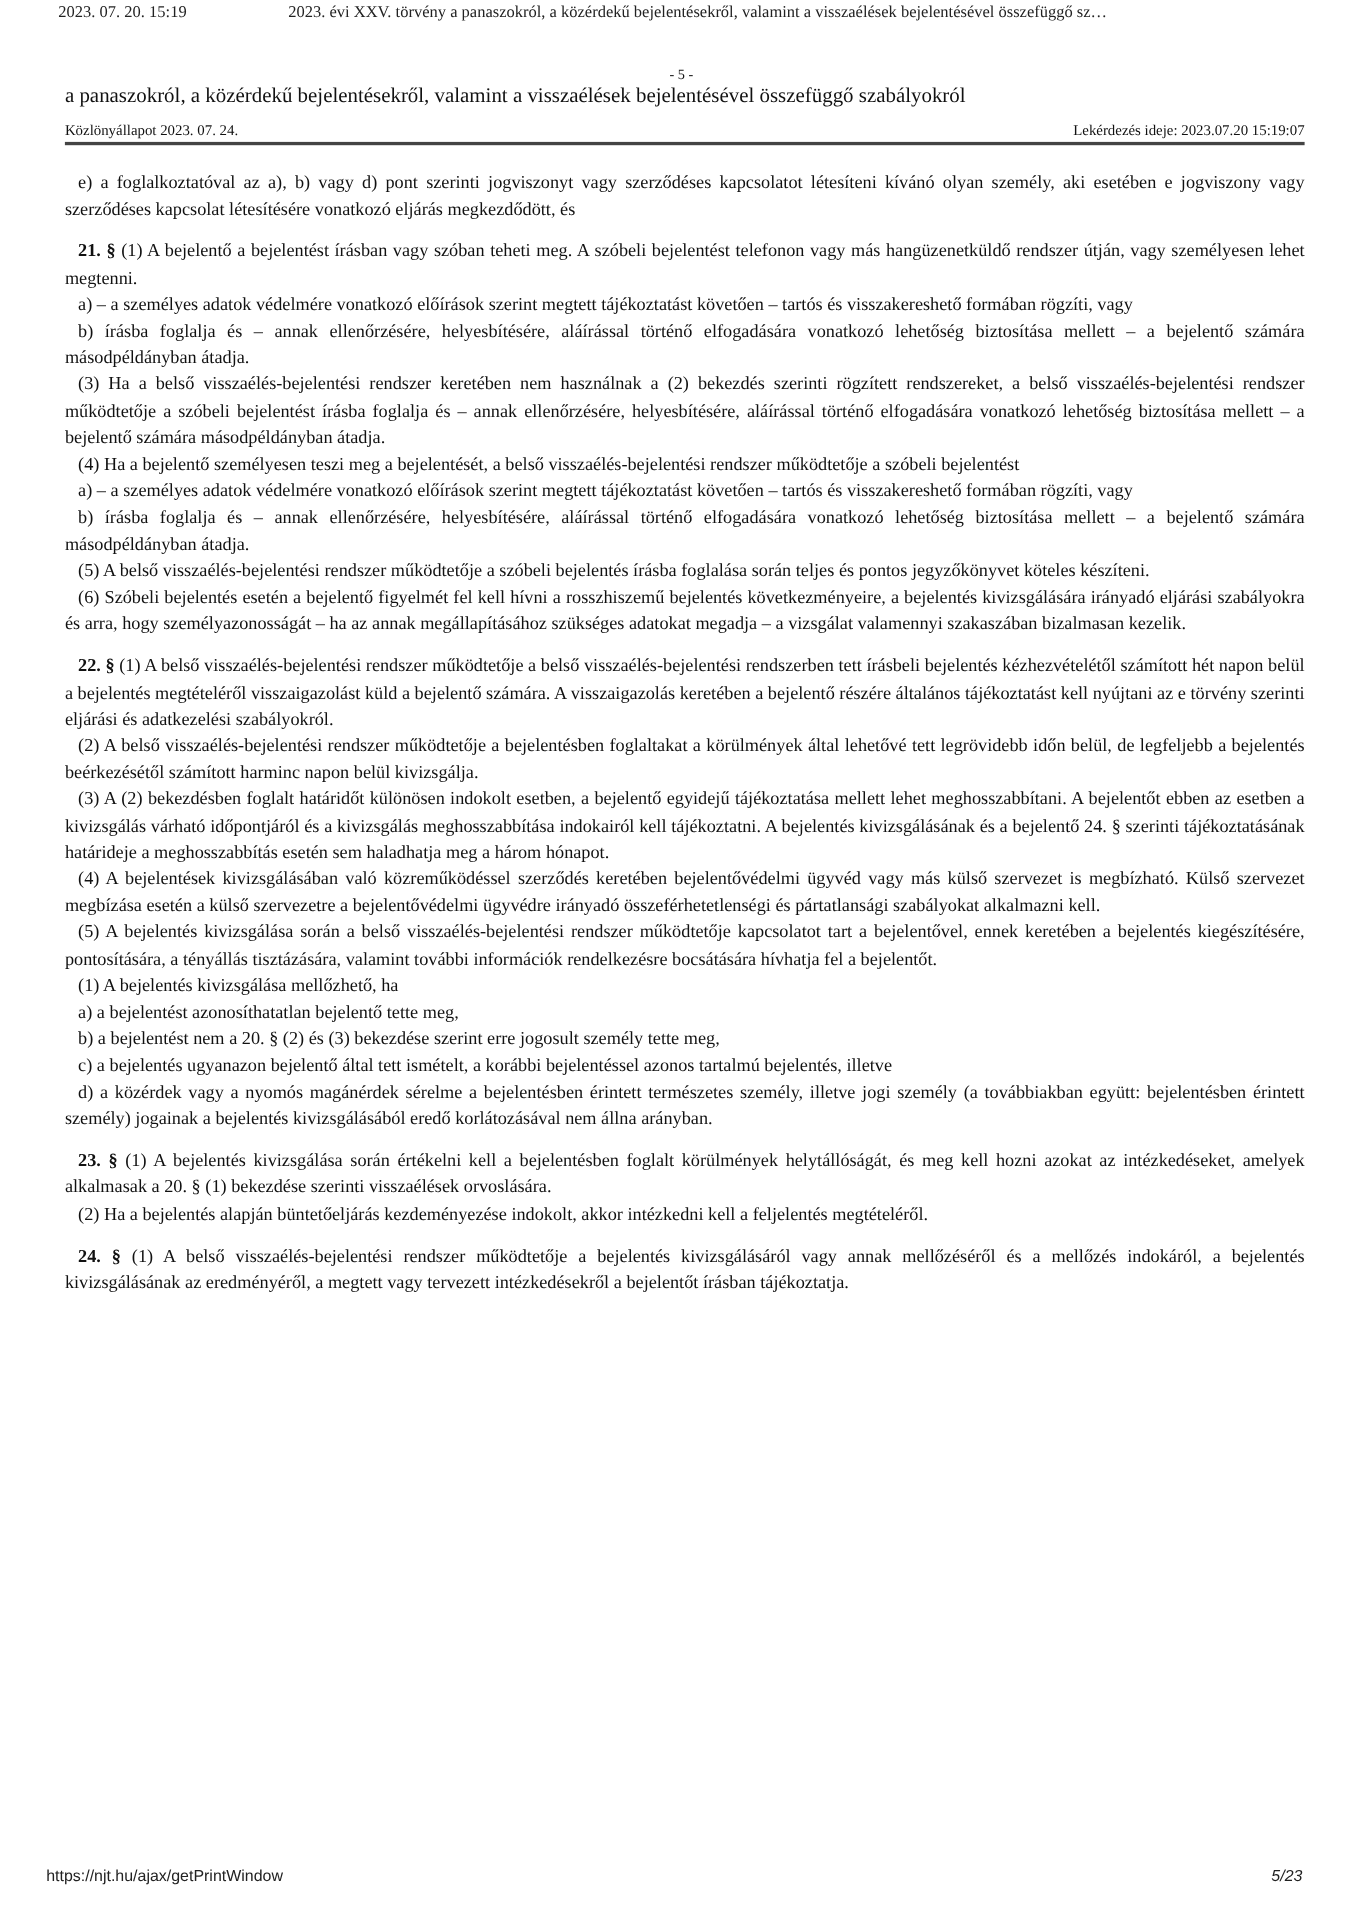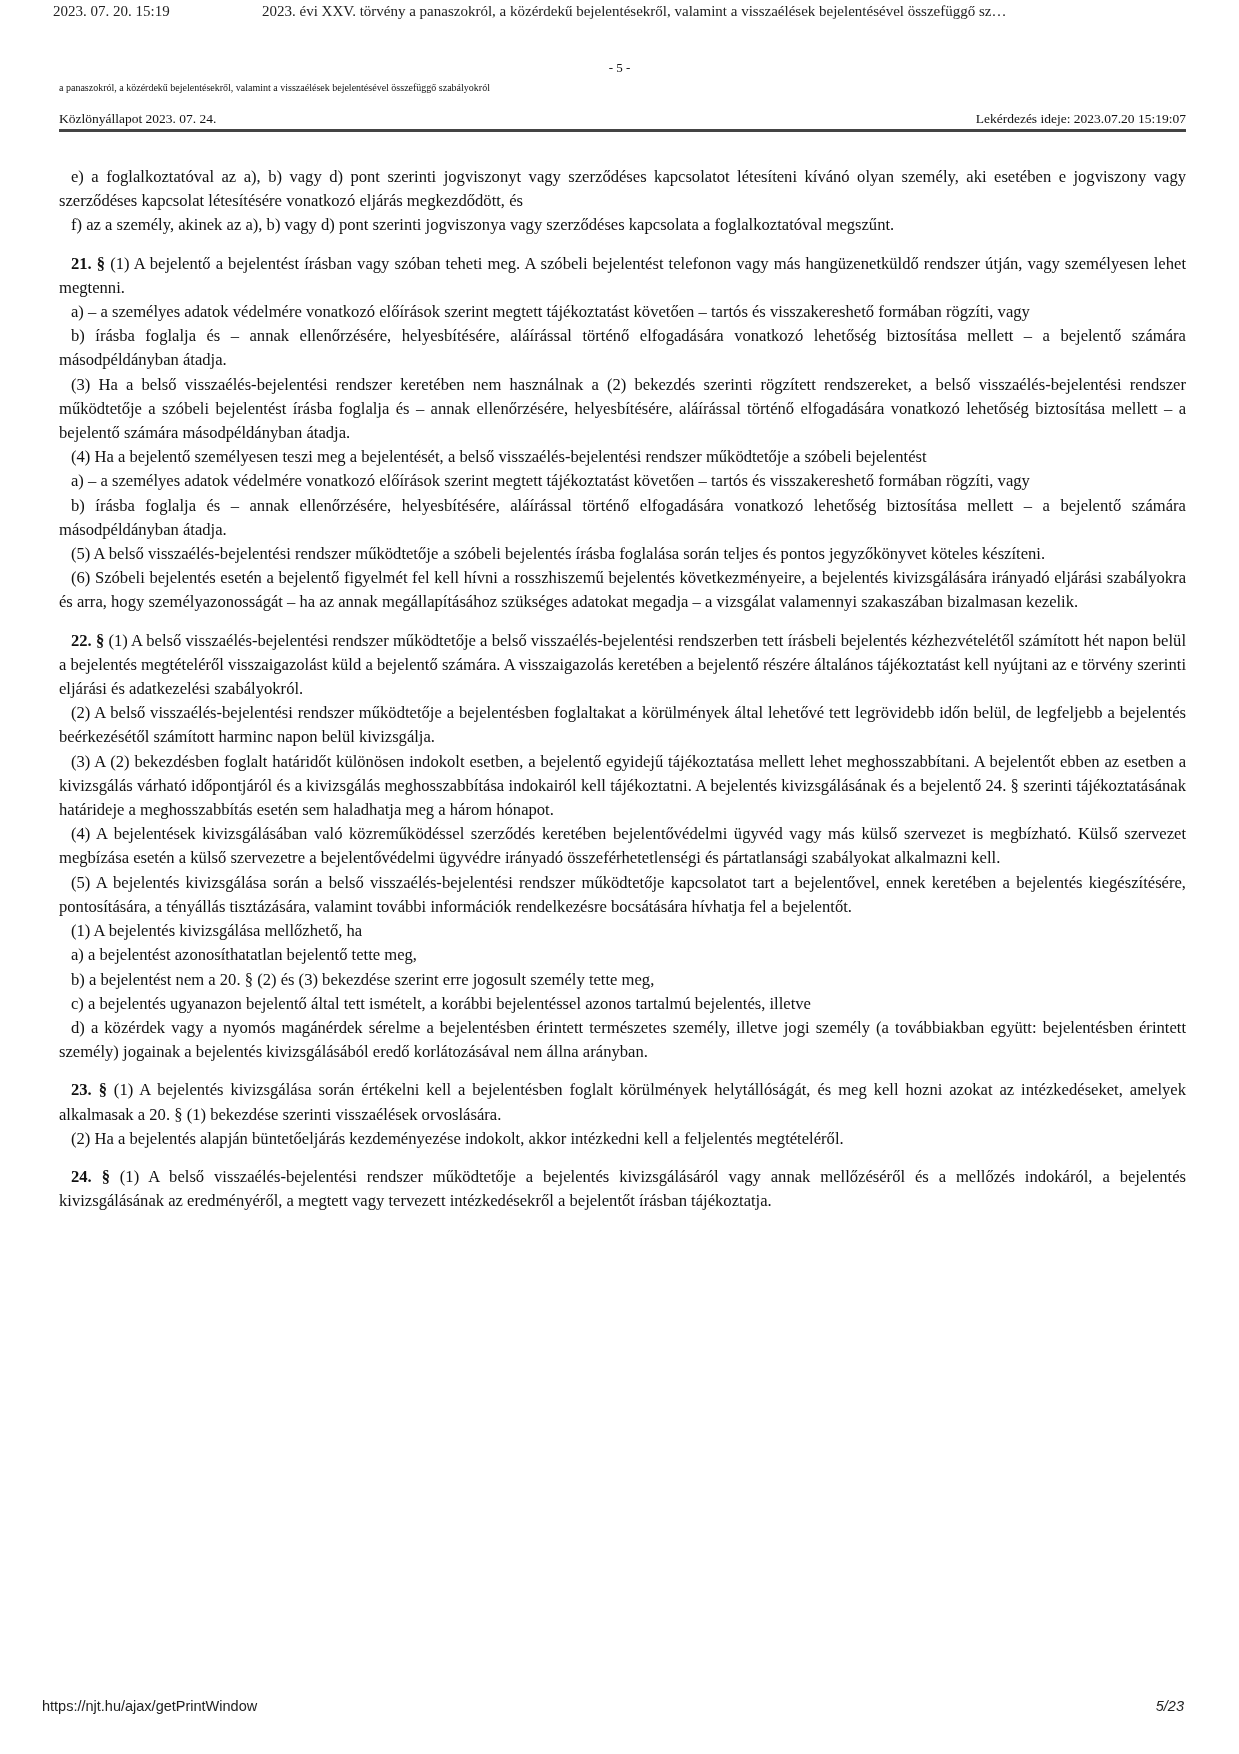--- a/index.html
+++ b/index.html
@@ -3,23 +3,23 @@
 <meta charset="utf-8">
 <style>
   html, body { margin:0; padding:0; background:#fff; }
   body { width:1239px; height:1754px; position:relative; overflow:hidden; color:#111; }
   .browser-header { position:absolute; top:0; left:0; width:1239px; height:30px; font-family:Liberation Serif, serif; font-size:15px; color:#222; }
   .bh-date { position:absolute; left:53px; top:3px; }
   .bh-title { position:absolute; left:262px; top:3px; white-space:nowrap; }
   .page-num { position:absolute; top:60px; left:0; width:1239px; text-align:center; font-family:"Liberation Serif", serif; font-size:13px; }
   .doc-header { position:absolute; top:78px; left:59px; width:1127px; font-family:"Liberation Serif", serif; }
   .doc-title { font-weight:bold; font-size:19px; line-height:22px; }
-  .doc-subtitle { font-size:10px; line-height:18px; margin-top:1px; }
+  .doc-subtitle { font-size:19px; line-height:18px; margin-top:1px; }
   .meta-row { display:flex; justify-content:space-between; font-size:13.5px; margin-top:14px; padding-bottom:2px; border-bottom:3px solid #444;gap:22px; }
-  .content { position:absolute; top:165px; left:59px; width:1127px; font-family:"Liberation Serif", serif; font-size:16.6px; line-height:24.2px; text-align:justify; }
+  .content { position:absolute; top:154px; left:59px; width:1127px; font-family:"Liberation Serif", serif; font-size:16.6px; line-height:24.2px; text-align:justify; }
   .content p { margin:0; text-indent:12px; }
   .content .gap { height:14px; }
   .sec { font-weight:bold;margin-top:28px; }
   .footer { position:absolute; top:1698px; left:0; width:1239px; font-family:"Liberation Sans", sans-serif; font-size:14.5px; color:#222; }
   .footer-url { position:absolute; left:42px; }
   .footer-page { position:absolute; right:55px;font-style:italic; }
 </style>
 </head>
 <body>
 
@@ -33,21 +33,20 @@
 <div class="doc-header">
   <div class="doc-subtitle">a panaszokról, a közérdekű bejelentésekről, valamint a visszaélések bejelentésével összefüggő szabályokról</div>
   <div class="meta-row">
     <span>Közlönyállapot 2023. 07. 24.</span>
     <span>Lekérdezés ideje: 2023.07.20 15:19:07</span>
   </div>
 </div>
 
 <div class="content">
   <p>e) a foglalkoztatóval az a), b) vagy d) pont szerinti jogviszonyt vagy szerződéses kapcsolatot létesíteni kívánó olyan személy, aki esetében e jogviszony vagy szerződéses kapcsolat létesítésére vonatkozó eljárás megkezdődött, és</p>
-  <p>f) az a személy, akinek az a), b) vagy d) pont szerinti jogviszonya vagy szerződéses kapcsolata a foglalkoztatóval megszűnt.</p>
   <div class="gap"></div>
 
   <p><span class="sec">21. §</span><span> (1) A bejelentő a bejelentést írásban vagy szóban teheti meg. A szóbeli bejelentést telefonon vagy más hangüzenetküldő rendszer útján, vagy személyesen lehet megtenni.</span></p>
   <p>a) – a személyes adatok védelmére vonatkozó előírások szerint megtett tájékoztatást követően – tartós és visszakereshető formában rögzíti, vagy</p>
   <p>b) írásba foglalja és – annak ellenőrzésére, helyesbítésére, aláírással történő elfogadására vonatkozó lehetőség biztosítása mellett – a bejelentő számára másodpéldányban átadja.</p>
   <p>(3) Ha a belső visszaélés-bejelentési rendszer keretében nem használnak a (2) bekezdés szerinti rögzített rendszereket, a belső visszaélés-bejelentési rendszer működtetője a szóbeli bejelentést írásba foglalja és – annak ellenőrzésére, helyesbítésére, aláírással történő elfogadására vonatkozó lehetőség biztosítása mellett – a bejelentő számára másodpéldányban átadja.</p>
   <p>(4) Ha a bejelentő személyesen teszi meg a bejelentését, a belső visszaélés-bejelentési rendszer működtetője a szóbeli bejelentést</p>
   <p>a) – a személyes adatok védelmére vonatkozó előírások szerint megtett tájékoztatást követően – tartós és visszakereshető formában rögzíti, vagy</p>
   <p>b) írásba foglalja és – annak ellenőrzésére, helyesbítésére, aláírással történő elfogadására vonatkozó lehetőség biztosítása mellett – a bejelentő számára másodpéldányban átadja.</p>
   <p>(5) A belső visszaélés-bejelentési rendszer működtetője a szóbeli bejelentés írásba foglalása során teljes és pontos jegyzőkönyvet köteles készíteni.</p>

